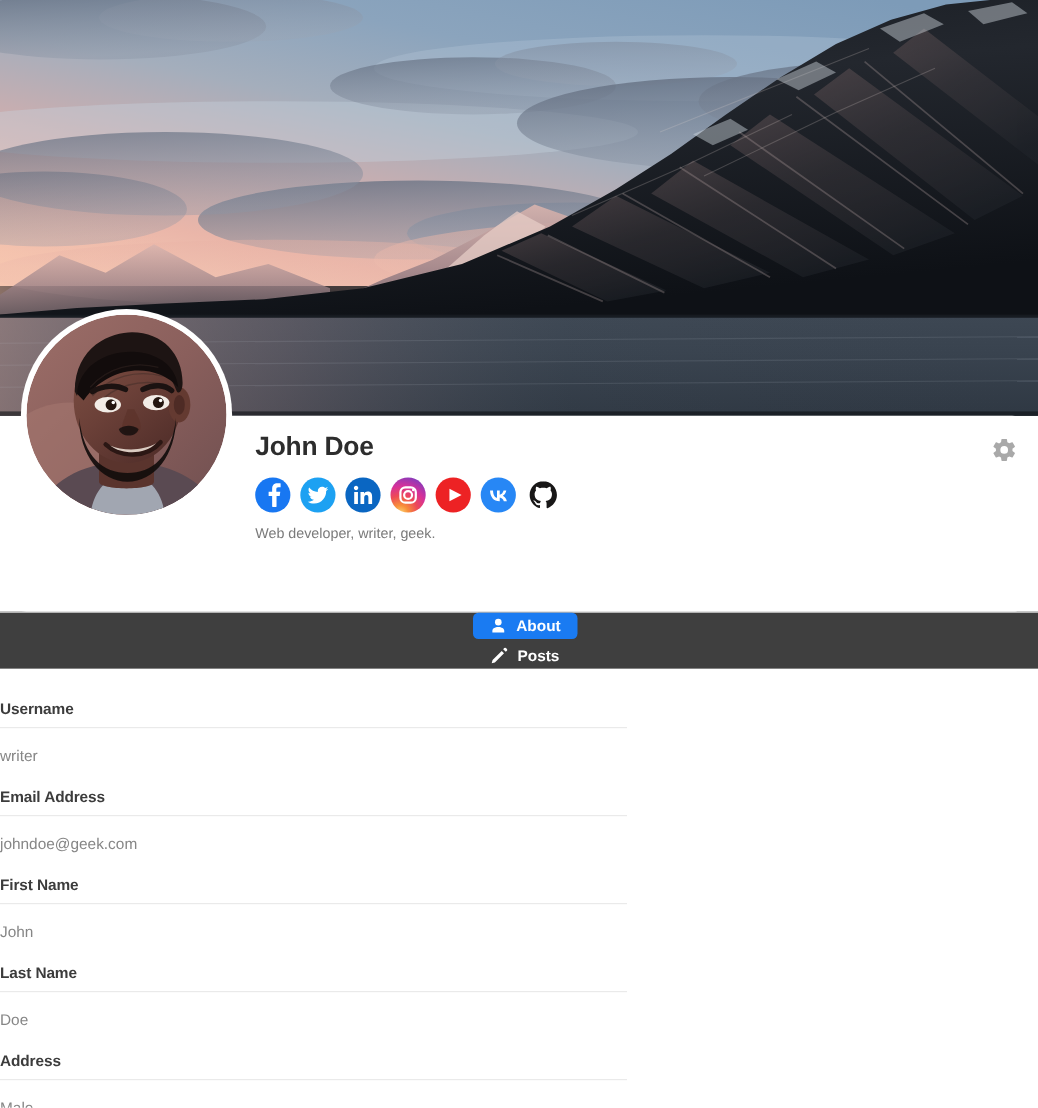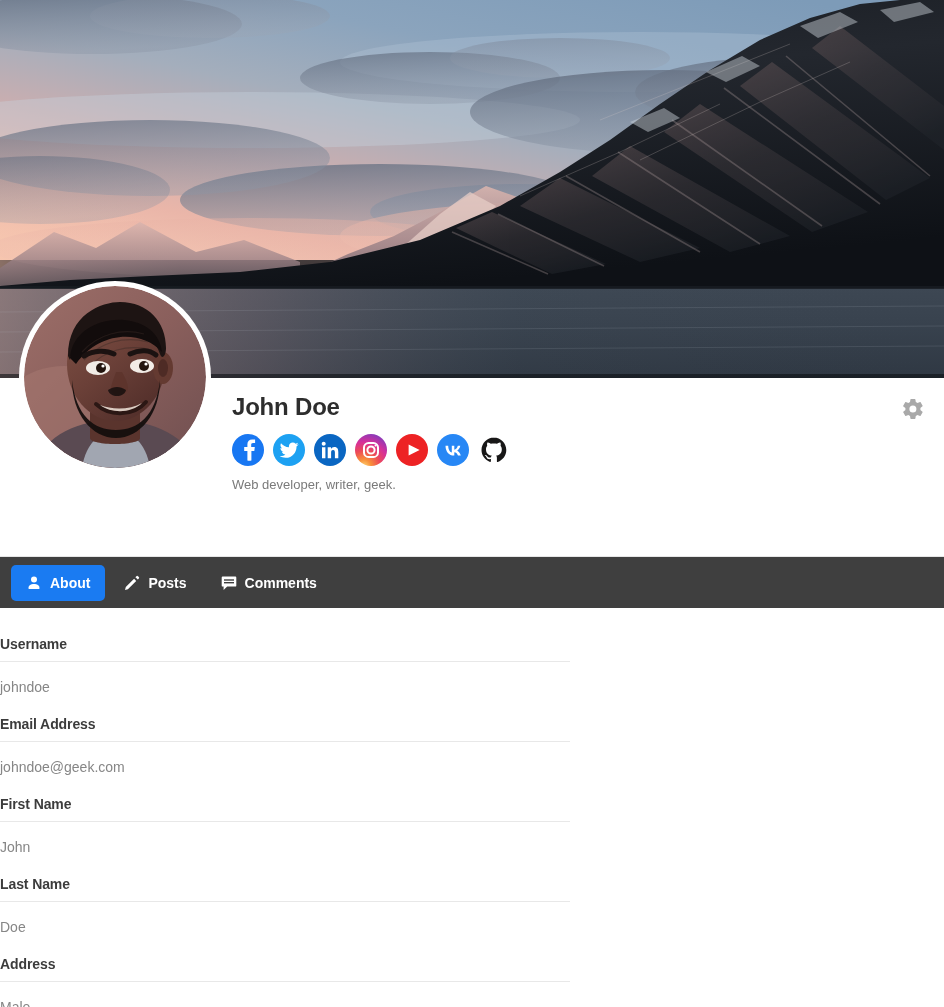--- a/index.html
+++ b/index.html
@@ -109,20 +109,21 @@
   
   .tabbar {
     width: 944px;
     height: 52px;
     background: #3f3f3f;
     border-top: 1px solid #e6e6e6;
     display: flex;
     align-items: center;
     padding-left: 11px;
     gap: 4px;
+    flex-direction: column;
   }
   .tab {
     display: flex;
     align-items: center;
     gap: 8px;
     height: 36px;
     padding: 0 15px;
     border-radius: 5px;
     color: #ffffff;
     font-size: 14px;
@@ -431,39 +432,29 @@
 
   <div class="tab">
     <span class="tab-ico">
       <svg width="16" height="16" viewBox="0 0 16 16">
           <path fill="#fff" d="M1.8 12.1L1 15l2.9-.8 8.3-8.3-2.1-2.1-8.3 8.3zM13.8 4.6l1-1a1.1 1.1 0 0 0 0-1.6l-.8-.8a1.1 1.1 0 0 0-1.6 0l-1 1 2.4 2.4z"></path>
         </svg>
     </span>
     <span>Posts</span>
   </div>
 
-  <div class="tab">
-    <span class="tab-ico">
-      <svg width="16" height="16" viewBox="0 0 16 16">
-          <path fill="#fff" d="M1.6 1.6h12.8c.5 0 .9.4.9.9v8.2c0 .5-.4.9-.9.9H6.2L2.6 15v-3.4H1.6c-.5 0-.9-.4-.9-.9V2.5c0-.5.4-.9.9-.9z"></path>
-          <rect x="3" y="4.3" width="10" height="1.4" fill="#3f3f3f"></rect>
-          <rect x="3" y="7" width="10" height="1.4" fill="#3f3f3f"></rect>
-        </svg>
-    </span>
-    <span>Comments</span>
-  </div>
 
 </div>
 
 <div class="form">
 
   <div class="field">
     <div class="field-label">Username</div>
     <div class="field-rule"></div>
-    <div class="field-value">johndoe</div>
+    <div class="field-value">writer</div>
   </div>
 
   <div class="field">
     <div class="field-label">Email Address</div>
     <div class="field-rule"></div>
     <div class="field-value">johndoe@geek.com</div>
   </div>
 
   <div class="field">
     <div class="field-label">First Name</div>

